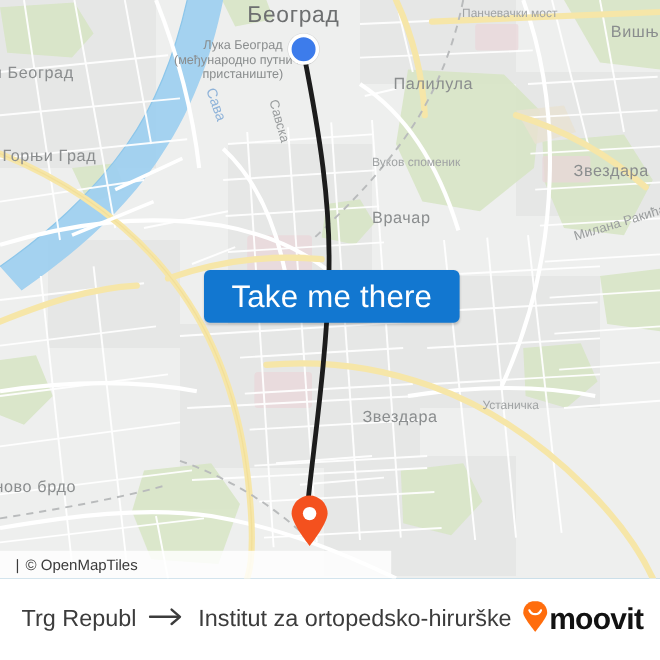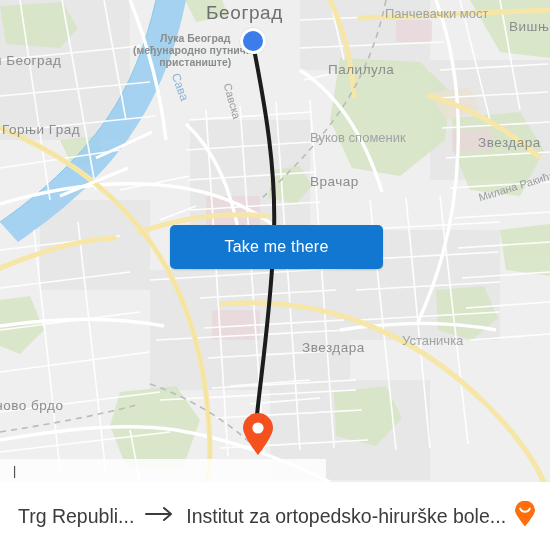--- a/index.html
+++ b/index.html
@@ -13,38 +13,38 @@
   
   #map{position:absolute;left:0;top:0;width:550px;height:482px;overflow:hidden;background:#eceeed;}
   #map svg{position:absolute;left:0;top:0;}
 
   
   .lbl{position:absolute;white-space:nowrap;pointer-events:none;
        font-family:"Liberation Sans", sans-serif;}
   .lbl-city{font-size:19px;color:#6d6f70;letter-spacing:.6px;}
   .lbl-suburb{font-size:13.5px;color:#8a8d8e;letter-spacing:.5px;}
   .lbl-place{font-size:10.5px;color:#8a8d8e;text-align:center;line-height:12px;}
-  .lbl-poi{font-size:13px;color:#a0a3a4;}
+  .lbl-poi{font-size:10px;color:#a0a3a4;}
   .lbl-water{font-size:12px;color:#8fb3d9;font-style:normal;}
   .lbl-street{font-size:11px;color:#9a9d9e;}
 
   
   #routeSvg{position:absolute;left:0;top:0;width:550px;height:482px;}
 
   .origin-dot{position:absolute;width:26px;height:26px;border-radius:50%;
     background:#3d7ceb;border:3px solid #ffffff;box-sizing:border-box;
     box-shadow:0 0 0 .5px rgba(0,0,0,.10);}
 
   .dest-pin{position:absolute;width:34px;height:44px;}
 
   
   #cta{
     position:absolute;left:170px;top:225px;width:213px;height:44px;
     background:#1277d0;border-radius:5px;border:0;
-    color:#ffffff;font-size:16px;letter-spacing:.2px;
+    color:#ffffff;font-size:26px;letter-spacing:.2px;
     font-family:"Liberation Sans", sans-serif;
     cursor:pointer;box-shadow:0 1px 2px rgba(0,0,0,.18);
     display:flex;align-items:center;justify-content:center;
   }
 
   
   #attrib{
     position:absolute;left:0;top:459px;height:23px;width:326px;
     background:rgba(255,255,255,.82);
     display:flex;align-items:center;
@@ -240,39 +240,40 @@
         <div class="lbl lbl-suburb" style="left: 509px; top: 19px;">Вишњица</div>
         <div class="lbl lbl-suburb" style="left: -22px; top: 398px;">Баново брдо</div>
         <div class="lbl lbl-poi" style="left: 310px; top: 130px;">Вуков споменик</div>
         <div class="lbl lbl-poi" style="left: 402px; top: 291px; margin-top: 42px;">Устаничка</div>
         <div class="lbl lbl-poi" style="left: 385px; top: 6px;">Панчевачки мост</div>
         <div class="lbl lbl-street" style="left: 477px; top: 180px; transform: rotate(-17deg);">Милана Ракића</div>
         <div class="lbl lbl-street" style="left: 214px; top: 95px; transform: rotate(74deg);">Савска</div>
         <div class="lbl lbl-water" style="left: 166px; top: 80px; transform: rotate(70deg);">Сава</div>
       </div>
 
-    <div class="lbl lbl-place" id="portLabel" style="left: 133px; top: 32px; font-weight: bold;">
+    <div class="lbl lbl-place" id="portLabel" style="left: 145px; top: 32px;">
       <div>Лука Београд</div>
       <div>(међународно путничко</div>
       <div>пристаниште)</div>
     </div>
 
     <div class="origin-dot" id="originDot" style="left: 240px; top: 28px; background: rgb(61, 124, 235);"></div>
 
     <div class="dest-pin" id="destPin" style="left: 241px; top: 412px;">
       <svg width="34" height="44" viewBox="0 0 34 44">
         <path d="M17 43 C17 43 32 24.5 32 16 A15 15 0 1 0 2 16 C2 24.5 17 43 17 43 Z" fill="#f4511e"></path>
         <circle cx="17" cy="16" r="5.6" fill="#ffffff"></circle>
       </svg>
     </div>
 
     <button id="cta" style="background: rgb(18, 119, 208);">Take me there</button>
 
     <div id="attrib">
       <span class="sep">|</span>
+      <span>© OpenMapTiles</span>
     </div>
   </div>
 
   <div id="bottom">
     <div id="routeTitle">
       <span class="ep">Trg Republi...</span>
       <span class="arrow">
         <svg width="30" height="16" viewBox="0 0 30 16">
           <path d="M1 8 H25" stroke="#3c3c3c" stroke-width="2" fill="none" stroke-linecap="round"></path>
           <path d="M19 2 L26 8 L19 14" stroke="#3c3c3c" stroke-width="2" fill="none" stroke-linecap="round" stroke-linejoin="round"></path>
@@ -280,16 +281,17 @@
       </span>
       <span class="ep">Institut za ortopedsko-hirurške bole...</span>
     </div>
     <div id="brand">
       <span>
         <svg width="22" height="26" viewBox="0 0 22 26">
           <path d="M11 25.5 C11 25.5 21 13.5 21 9.6 A10 10 0 1 0 1 9.6 C1 13.5 11 25.5 11 25.5 Z" fill="#ff6d0d"></path>
           <path d="M6.2 7.6 A5.2 5.2 0 0 0 15.8 7.6" fill="none" stroke="#ffffff" stroke-width="1.9" stroke-linecap="round"></path>
         </svg>
       </span>
+      <span id="brandText">moovit</span>
     </div>
   </div>
 
 </div>
 
 </body></html>

